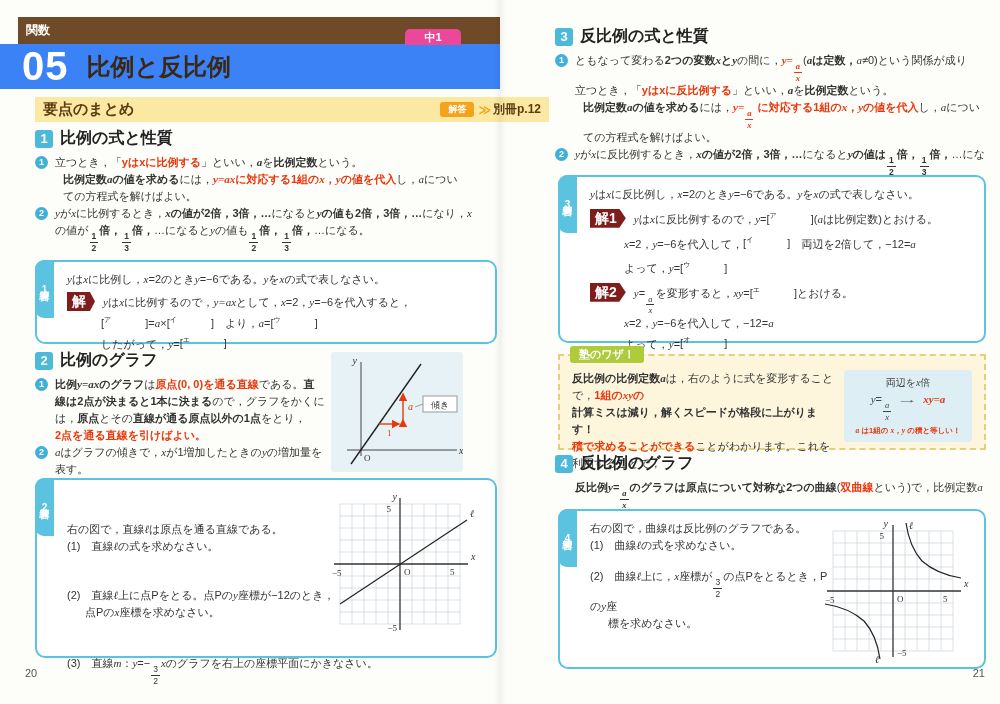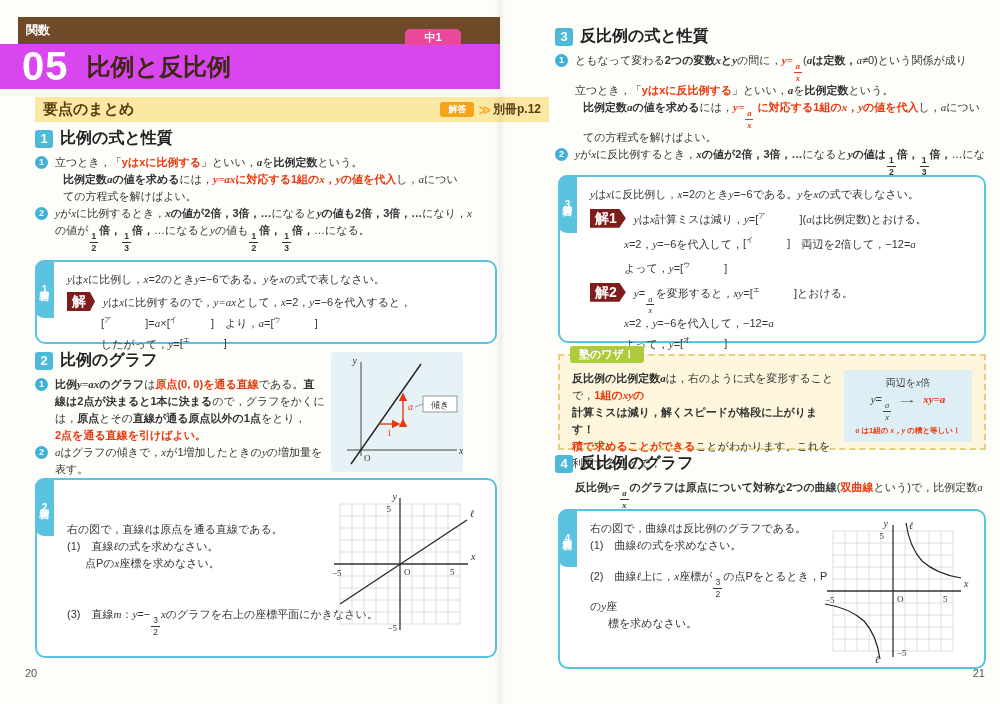--- a/index.html
+++ b/index.html
@@ -26,21 +26,21 @@
     font-size: 12px; font-weight: bold;
   }
   .grade-tab {
     position: absolute; left: 405px; top: 17px; width: 56px; height: 16px;
     background: #ec4899; color: #fff; border-radius: 5px 5px 0 0;
     font-size: 11px; font-weight: bold; text-align: center; line-height: 16px;
     z-index: 2;
   }
   .title-banner {
     position: absolute; left: 0; top: 32px; width: 500px; height: 45px;
-    background: #d946ef; display: flex; align-items: center;
+    background: #3b82f6; display: flex; align-items: center;
   }
   .lesson-no {
     color: #fff; font-size: 40px; font-weight: bold; line-height: 45px;
     margin-left: 22px; letter-spacing: 1px;
   }
   .lesson-title { color: #3b2712; font-size: 24px; font-weight: bold; margin-left: 18px; }
   .summary-bar {
     position: absolute; left: 35px; top: 85px; width: 514px; height: 25px;
     background: #fbe8a2; display: flex; align-items: center; padding: 0 8px;
   }
@@ -236,20 +236,21 @@
           <text x="109" y="56" font-size="9" text-anchor="middle" fill="#333" font-family="Liberation Sans, sans-serif">傾き</text>
         </svg>
       </div>
     </div>
 
     <div class="practice" style="left:35px; top:466px; width:462px; height:180px;">
       <div class="ptab">練習2</div>
       <div style="width:272px;margin-top:32px;">
         <div class="pline"><span><span>右の図で，直線</span><span class="m">ℓ</span><span>は原点を通る直線である。</span></span></div>
         <div class="pline"><span><span>(1)　直線</span><span class="m">ℓ</span><span>の式を求めなさい。</span></span></div>
+        <div class="pline gap-m" style="margin-top:32px;"><span><span>(2)　直線</span><span class="m">ℓ</span><span>上に点Pをとる。点Pの</span><span class="m">y</span><span>座標が−12のとき，</span></span></div>
         <div class="pline" style="padding-left:18px;"><span><span>点Pの</span><span class="m">x</span><span>座標を求めなさい。</span></span></div>
       </div>
       <div class="pline" style="margin-top:34px; width:430px;"><span><span>(3)　直線</span><span class="m">m</span><span>：</span><span class="m">y</span><span>=−</span><span class="frac">
               <span class="num">3</span>
               <span class="den">2</span>
             </span><span class="m">x</span><span>のグラフを右上の座標平面にかきなさい。</span></span></div>
 
       <div class="graph-abs" style="right:16px; top:12px;">
         <svg width="158" height="148" viewBox="0 0 158 148">
           <g stroke="#c5cdd4" stroke-width="0.6">
@@ -329,21 +330,21 @@
               <span class="num">1</span>
               <span class="den">3</span>
             </span><span class="b">倍，</span><span>…になると</span><span class="m">y</span><span>の値は</span><span class="b">2倍，3倍，…</span><span>になる。</span></span></div>
     </div>
 
     <div class="practice" style="left:58px; top:163px; width:428px; height:168px;">
       <div class="ptab">練習3</div>
       <div class="pline"><span><span class="m">y</span><span>は</span><span class="m">x</span><span>に反比例し，</span><span class="m">x</span><span>=2のとき</span><span class="m">y</span><span>=−6である。</span><span class="m">y</span><span>を</span><span class="m">x</span><span>の式で表しなさい。</span></span></div>
       <div class="pline gap-s">
         <span class="sol-badge">解1</span>
-        <span><span class="m">y</span><span>は</span><span class="m">x</span><span>計算ミスは減り，</span><span class="m">y</span><span>=</span><span class="blank">[<sup>ア</sup><span class="gap"></span>]</span><span>(</span><span class="m">a</span><span>は比例定数)とおける。</span></span>
+        <span><span class="m">y</span><span>は</span><span class="m">x</span><span>に反比例するので，</span><span class="m">y</span><span>=</span><span class="blank">[<sup>ア</sup><span class="gap"></span>]</span><span>(</span><span class="m">a</span><span>は比例定数)とおける。</span></span>
       </div>
       <div class="pline sol-ind gap-s"><span><span class="m">x</span><span>=2，</span><span class="m">y</span><span>=−6を代入して，</span><span class="blank">[<sup>イ</sup><span class="gap"></span>]</span><span>　両辺を2倍して，−12=</span><span class="m">a</span></span></div>
       <div class="pline sol-ind gap-s"><span><span>よって，</span><span class="m">y</span><span>=</span><span class="blank">[<sup>ウ</sup><span class="gap"></span>]</span></span></div>
       <div class="pline gap-s">
         <span class="sol-badge">解2</span>
         <span><span class="m">y</span><span>=</span><span class="frac m">
               <span class="num">a</span>
               <span class="den">x</span>
             </span><span>を変形すると，</span><span class="m">xy</span><span>=</span><span class="blank">[<sup>エ</sup><span class="gap"></span>]</span><span>とおける。</span></span>
       </div>

